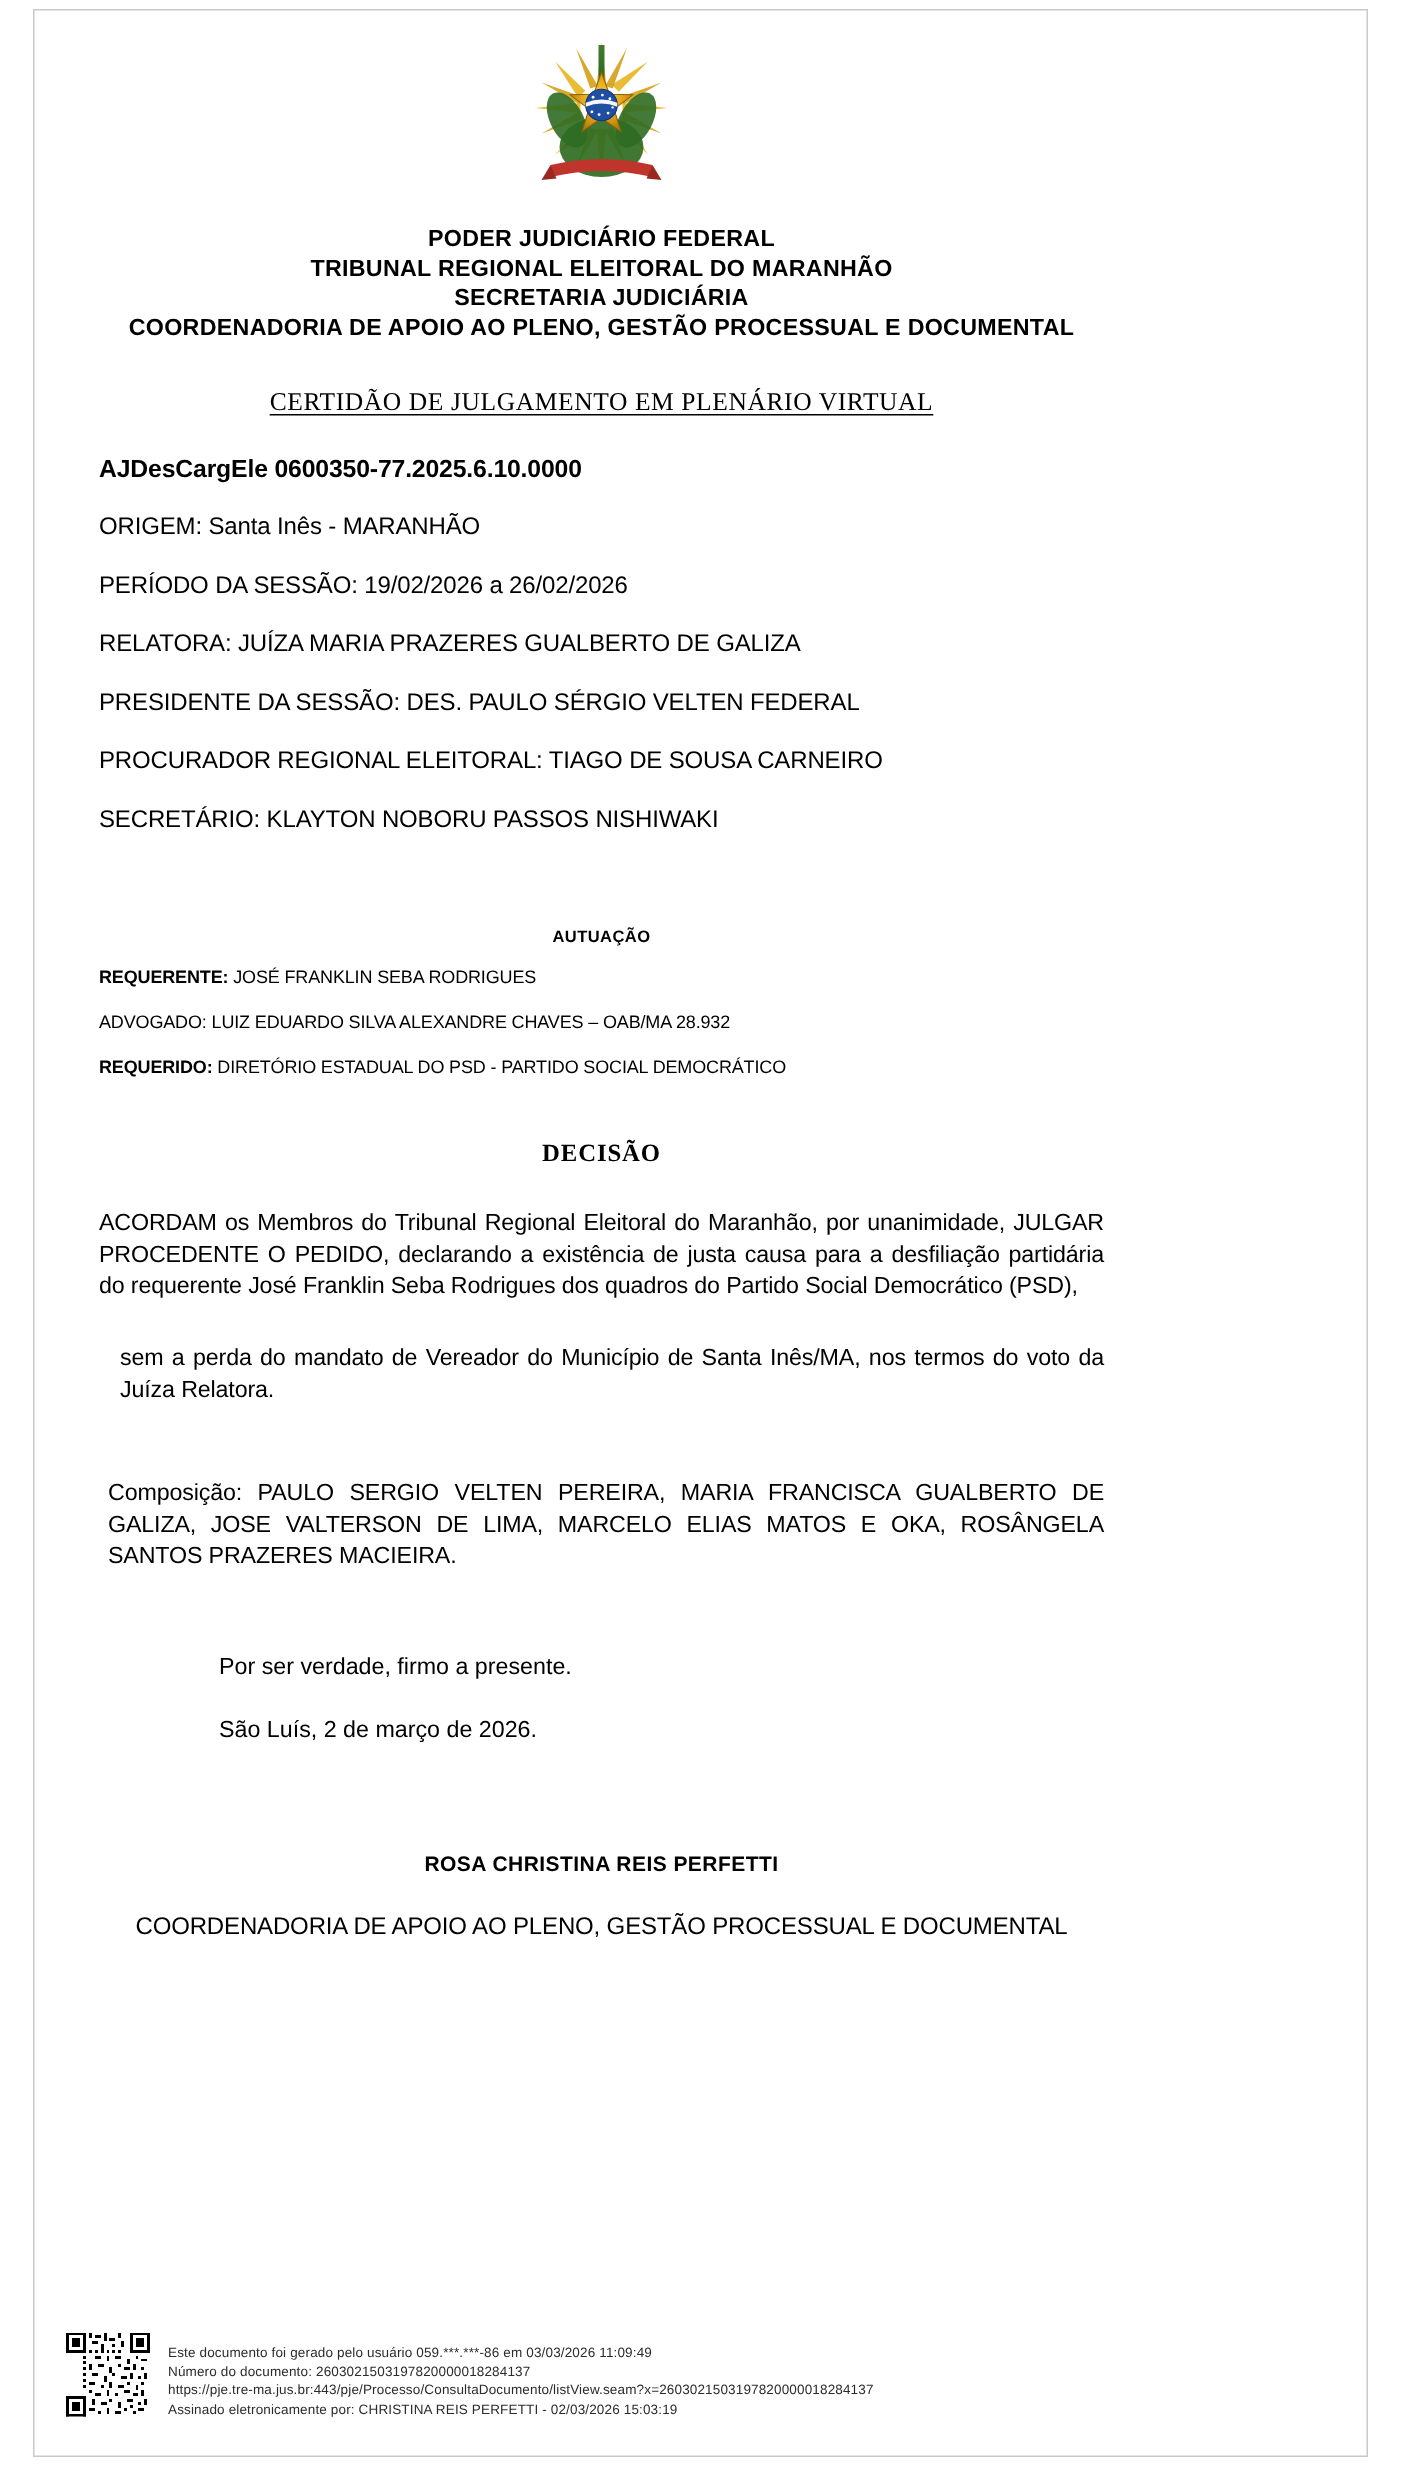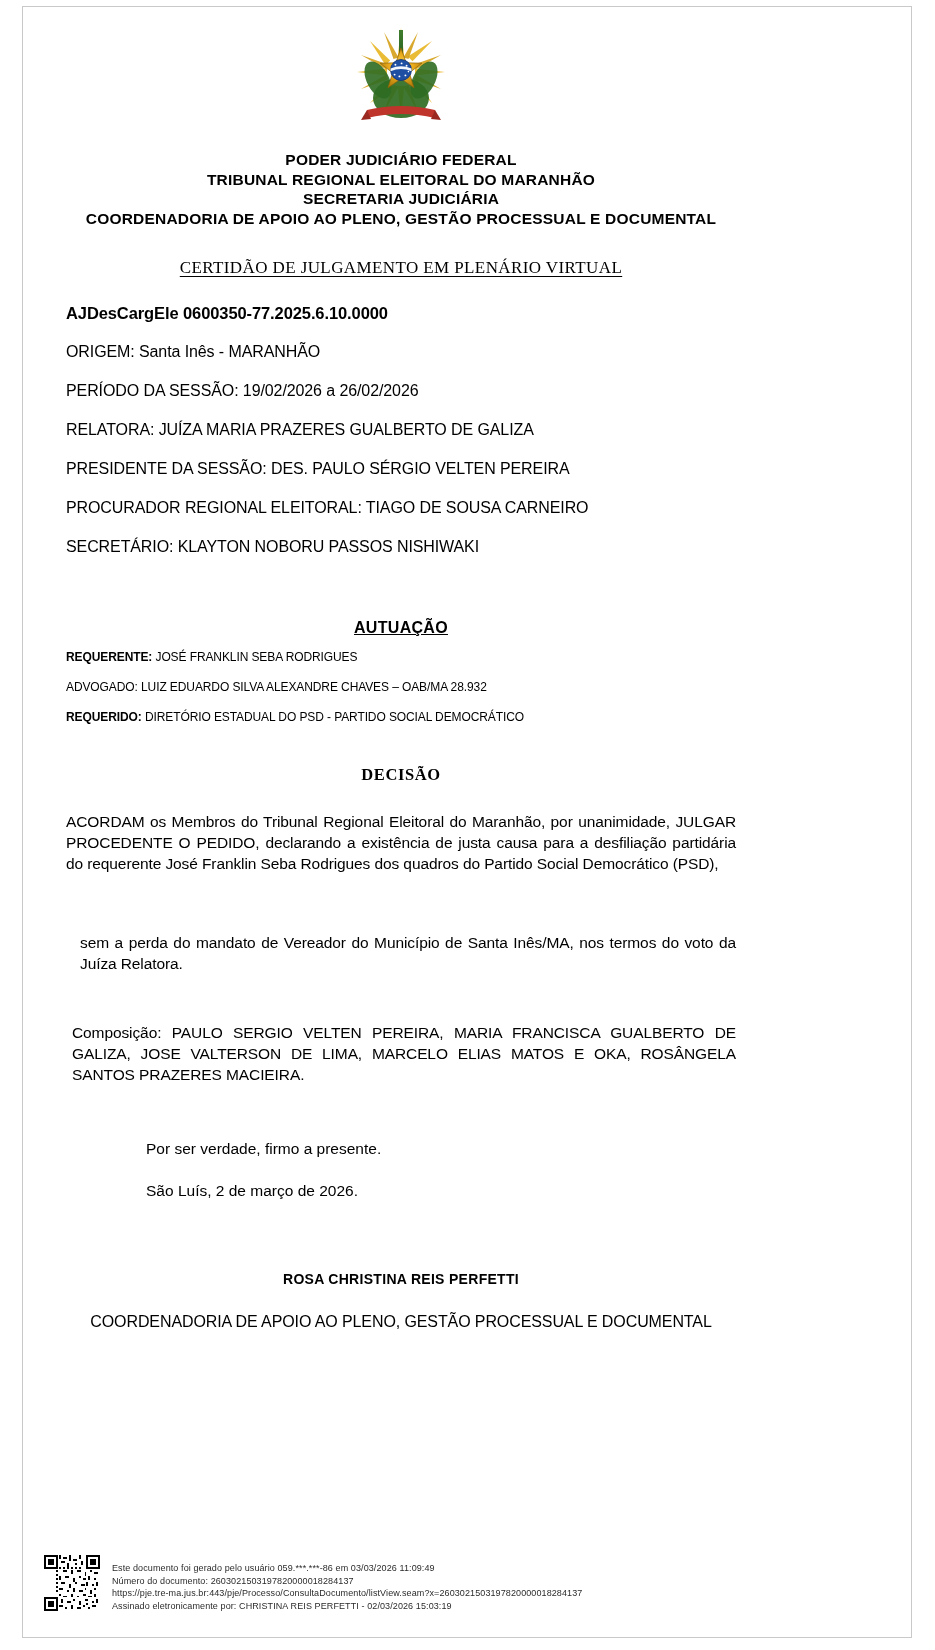--- a/index.html
+++ b/index.html
@@ -85,25 +85,24 @@
     font-size: 16px;
     line-height: 20px;
     margin-top: 19px;
     letter-spacing: -0.1px;
   }
 
   
   .section-heading-sans {
     text-align: center;
     font-weight: bold;
-    font-size: 16px;
+    font-size: 11px;
     letter-spacing: 0.3px;
     margin-top: 62px;
     margin-bottom: 2px;
-    text-decoration: underline;
   }
   .section-heading-serif {
     text-align: center;
     font-family: "Liberation Serif", serif;
     font-weight: bold;
     font-size: 16.5px;
     letter-spacing: 0.6px;
     margin-top: 38px;
     margin-bottom: 2px;
   }
@@ -118,21 +117,21 @@
   .party-line b { font-weight: bold; }
 
   
   .body-par {
     font-size: 15.5px;
     line-height: 21px;
     text-align: justify;
     letter-spacing: -0.1px;
   }
   .par-decision { margin-top: 26px; }
-  .par-mandate  { margin-top: 58px; padding-left: 14px; }
+  .par-mandate  { margin-top: 27px; padding-left: 14px; }
   .par-composition { margin-top: 48px; padding-left: 6px; }
 
   .closing-line {
     font-size: 15.5px;
     line-height: 20px;
     padding-left: 80px;
   }
   .closing-1 { margin-top: 54px; }
   .closing-2 { margin-top: 22px; }
 
@@ -275,21 +274,21 @@
     <div class="meta-line">
       <span>PERÍODO DA SESSÃO:</span>
       <span>19/02/2026 a 26/02/2026</span>
     </div>
     <div class="meta-line">
       <span>RELATORA:</span>
       <span>JUÍZA MARIA PRAZERES GUALBERTO DE GALIZA</span>
     </div>
     <div class="meta-line">
       <span>PRESIDENTE DA SESSÃO:</span>
-      <span>DES. PAULO SÉRGIO VELTEN PEREIRA</span>
+      <span>DES. PAULO SÉRGIO VELTEN FEDERAL</span>
     </div>
     <div class="meta-line">
       <span>PROCURADOR REGIONAL ELEITORAL:</span>
       <span>TIAGO DE SOUSA CARNEIRO</span>
     </div>
     <div class="meta-line">
       <span>SECRETÁRIO:</span>
       <span>KLAYTON NOBORU PASSOS NISHIWAKI</span>
     </div>
 

